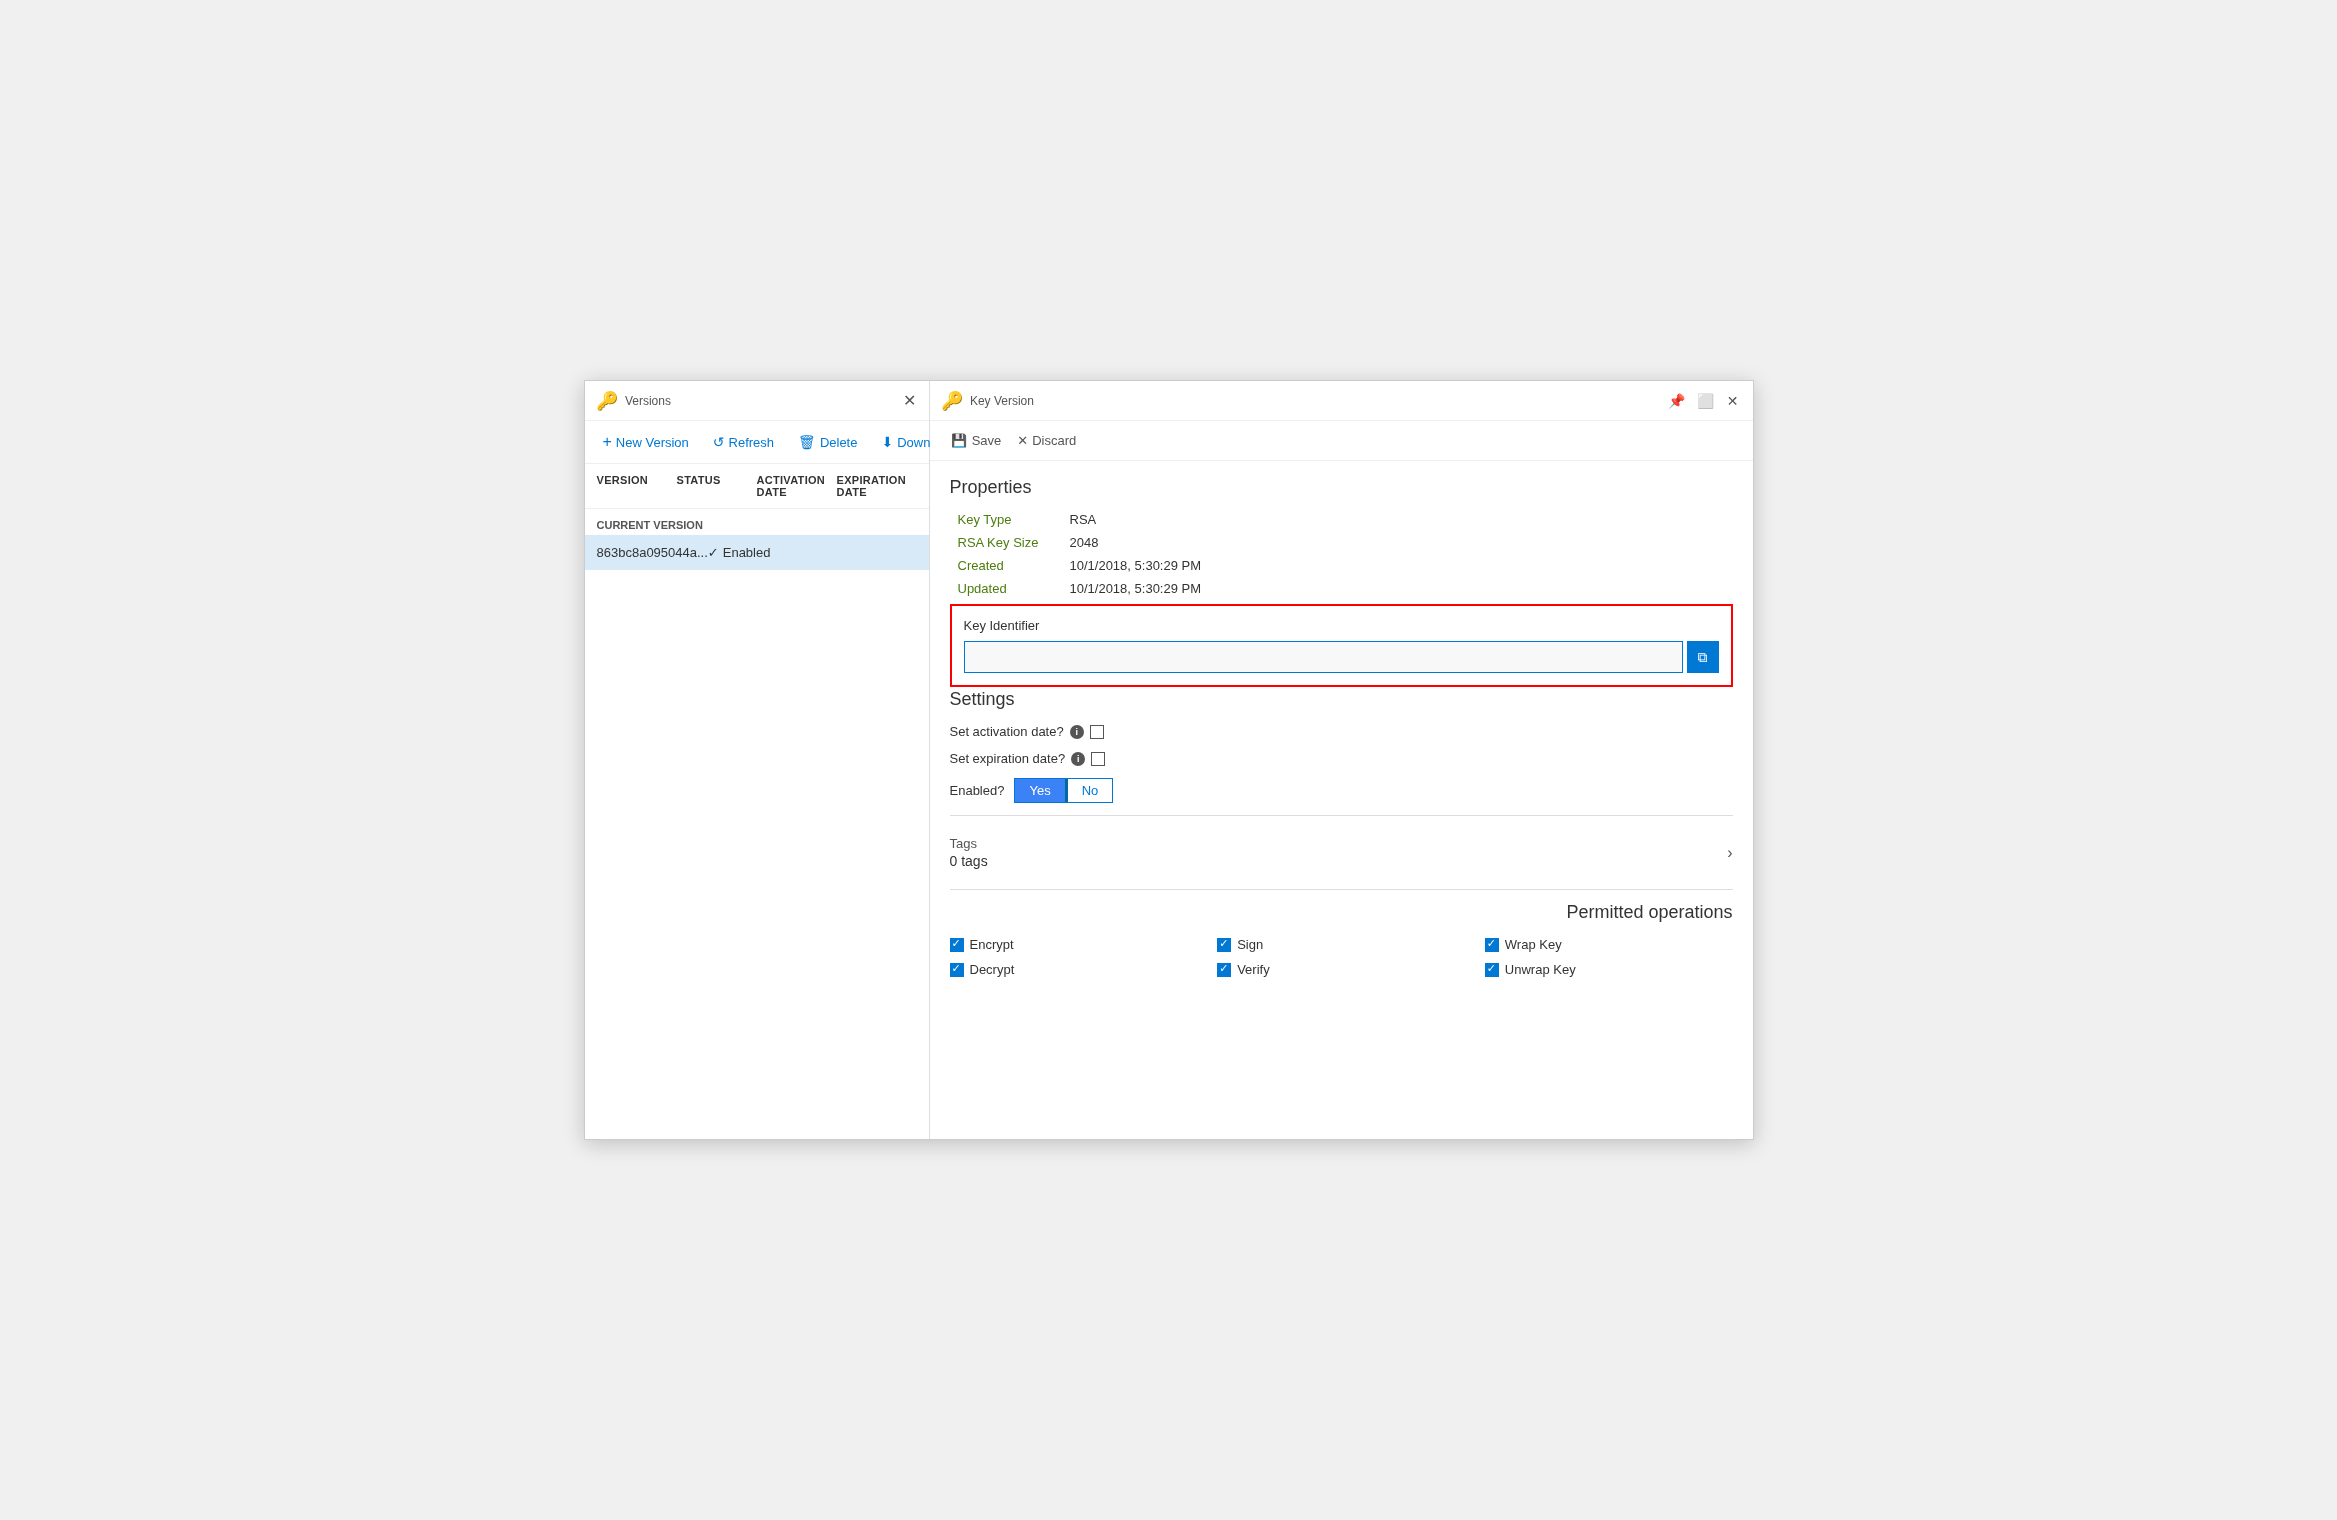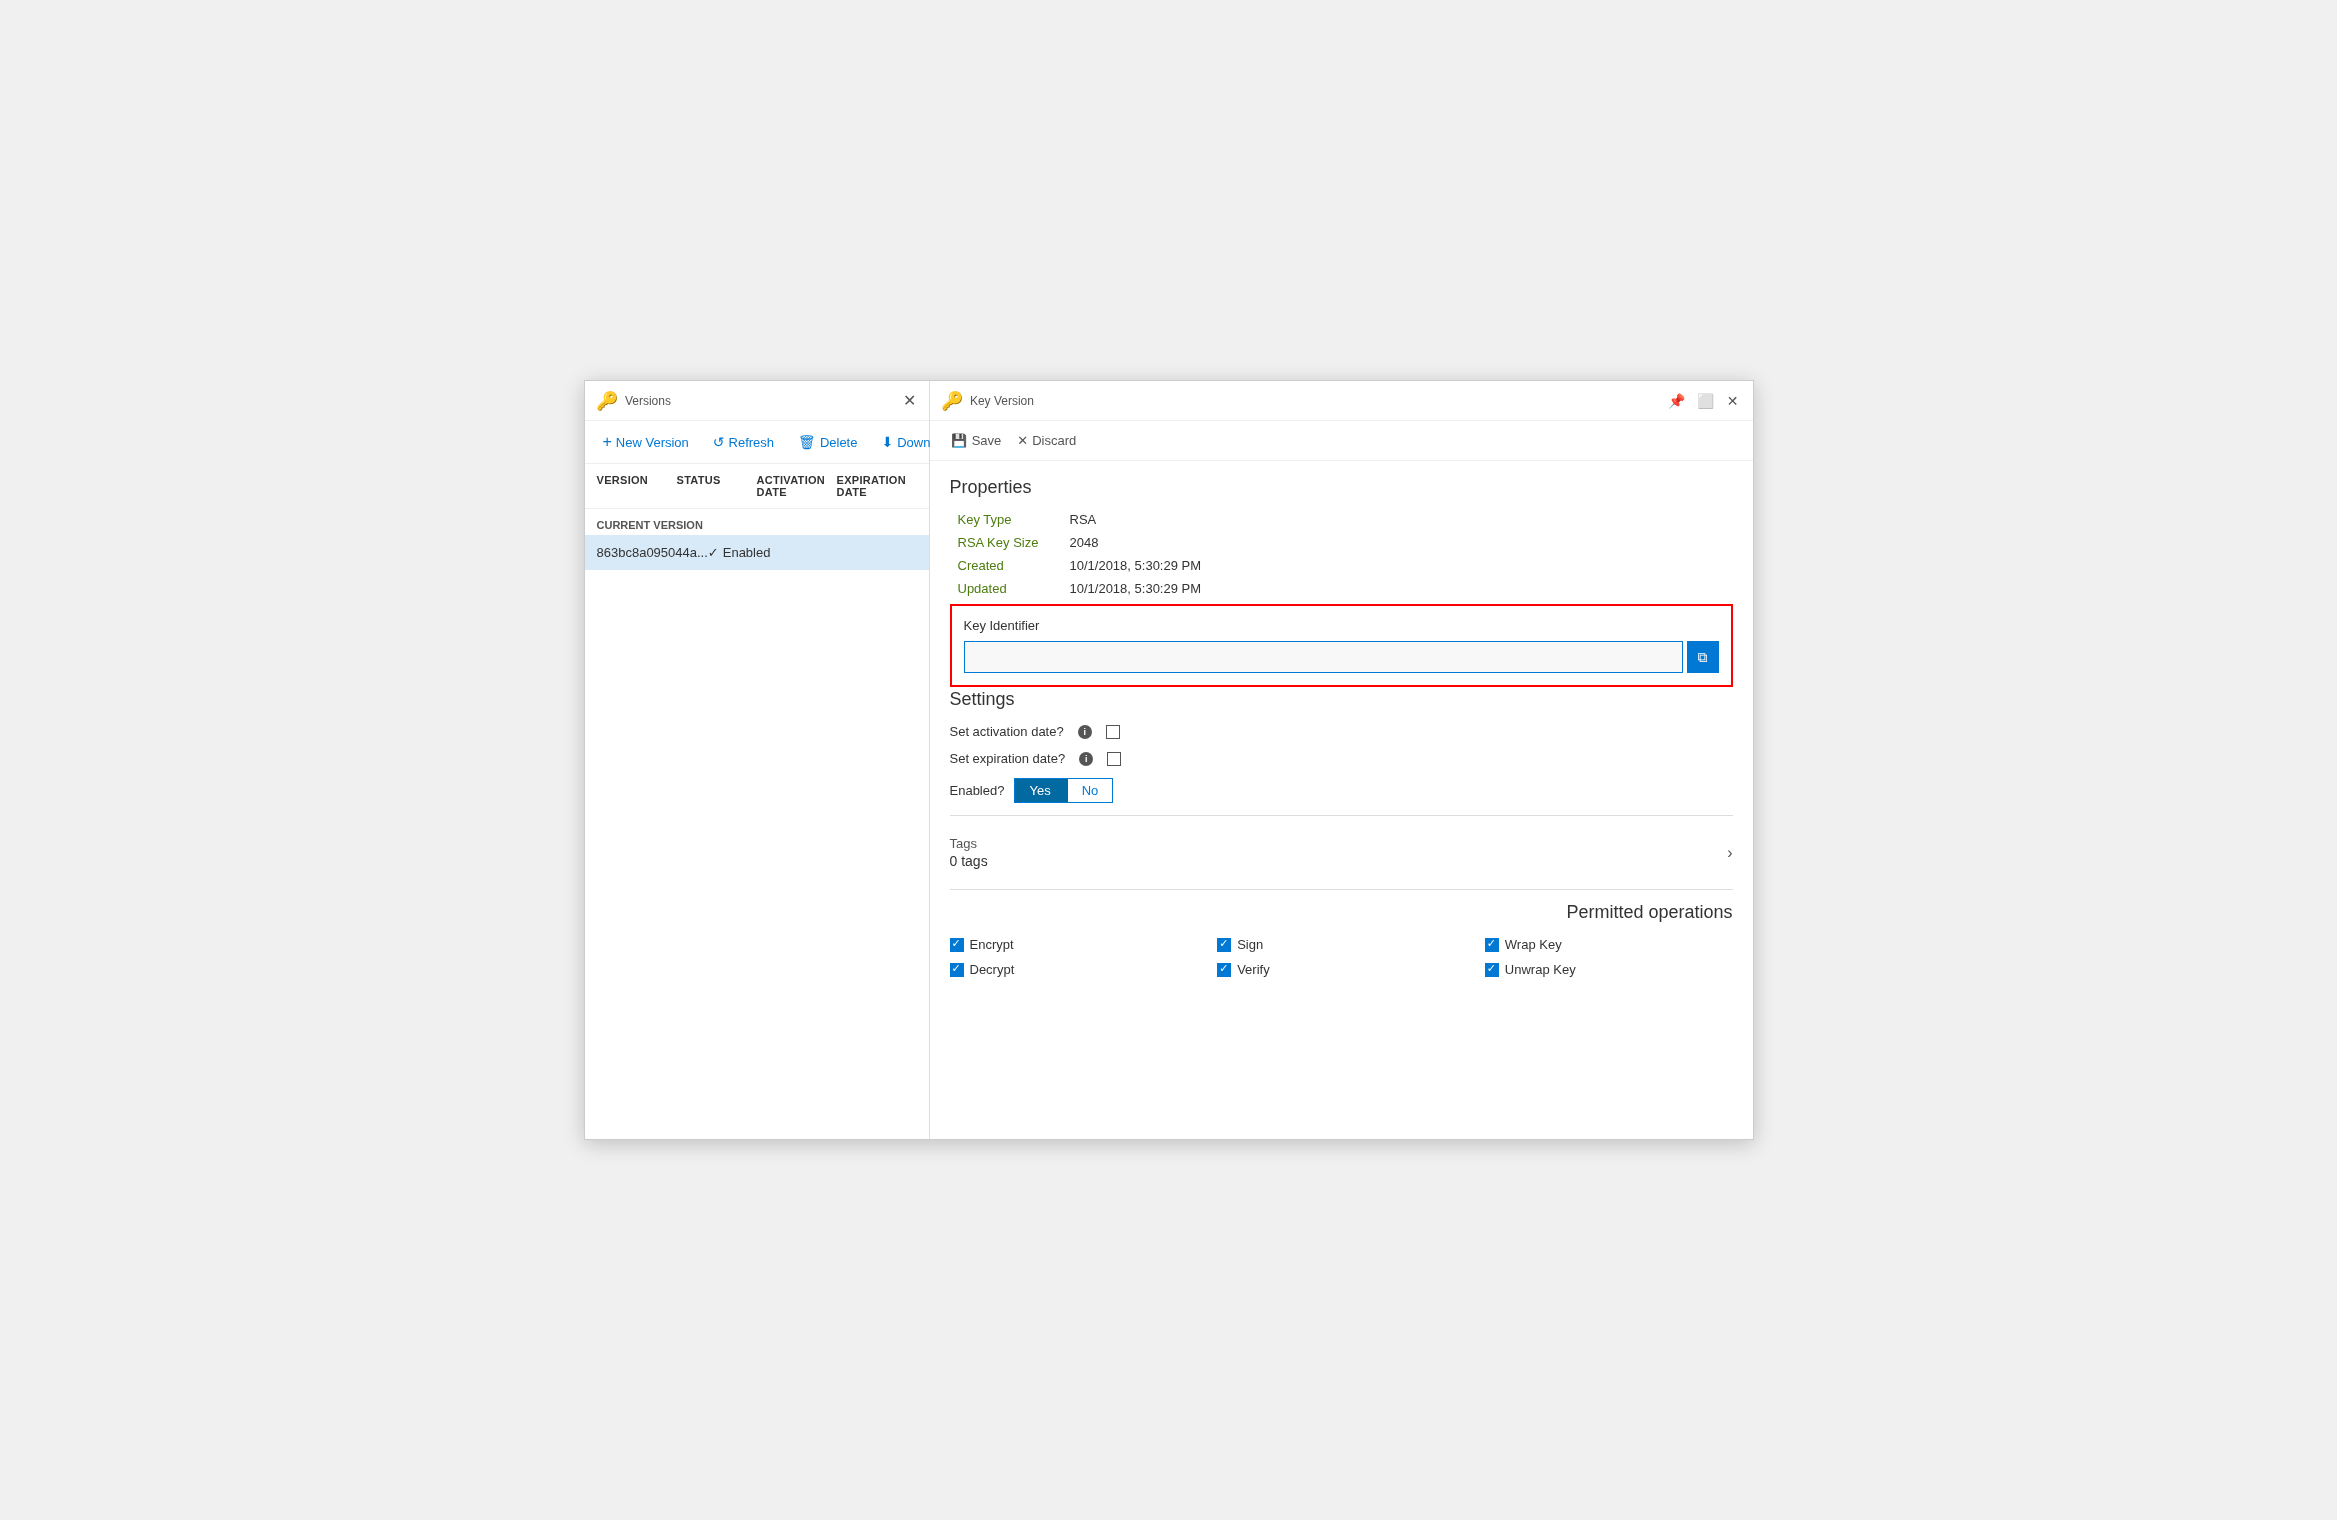--- a/index.html
+++ b/index.html
@@ -227,21 +227,21 @@
     }
     .settings-title {
       font-size: 18px;
       font-weight: 300;
       color: #333;
       margin-bottom: 14px;
     }
     .setting-row {
       display: flex;
       align-items: center;
-      gap: 14px;
+      gap: 6px;
       margin-bottom: 12px;
     }
     .setting-label {
       font-size: 13px;
       color: #333;
     }
     .info-icon {
       display: inline-flex;
       align-items: center;
       justify-content: center;
@@ -272,21 +272,21 @@
     .enabled-label {
       font-size: 13px;
       color: #333;
     }
     .toggle-group {
       display: flex;
       border: 1px solid #0078d4;
     }
     .toggle-yes {
       padding: 4px 14px;
-      background: #0369a1;
+      background: #3b82f6;
       color: #fff;
       font-size: 13px;
       border: none;
       cursor: pointer;
     }
     .toggle-no {
       padding: 4px 14px;
       background: #fff;
       color: #0078d4;
       font-size: 13px;

